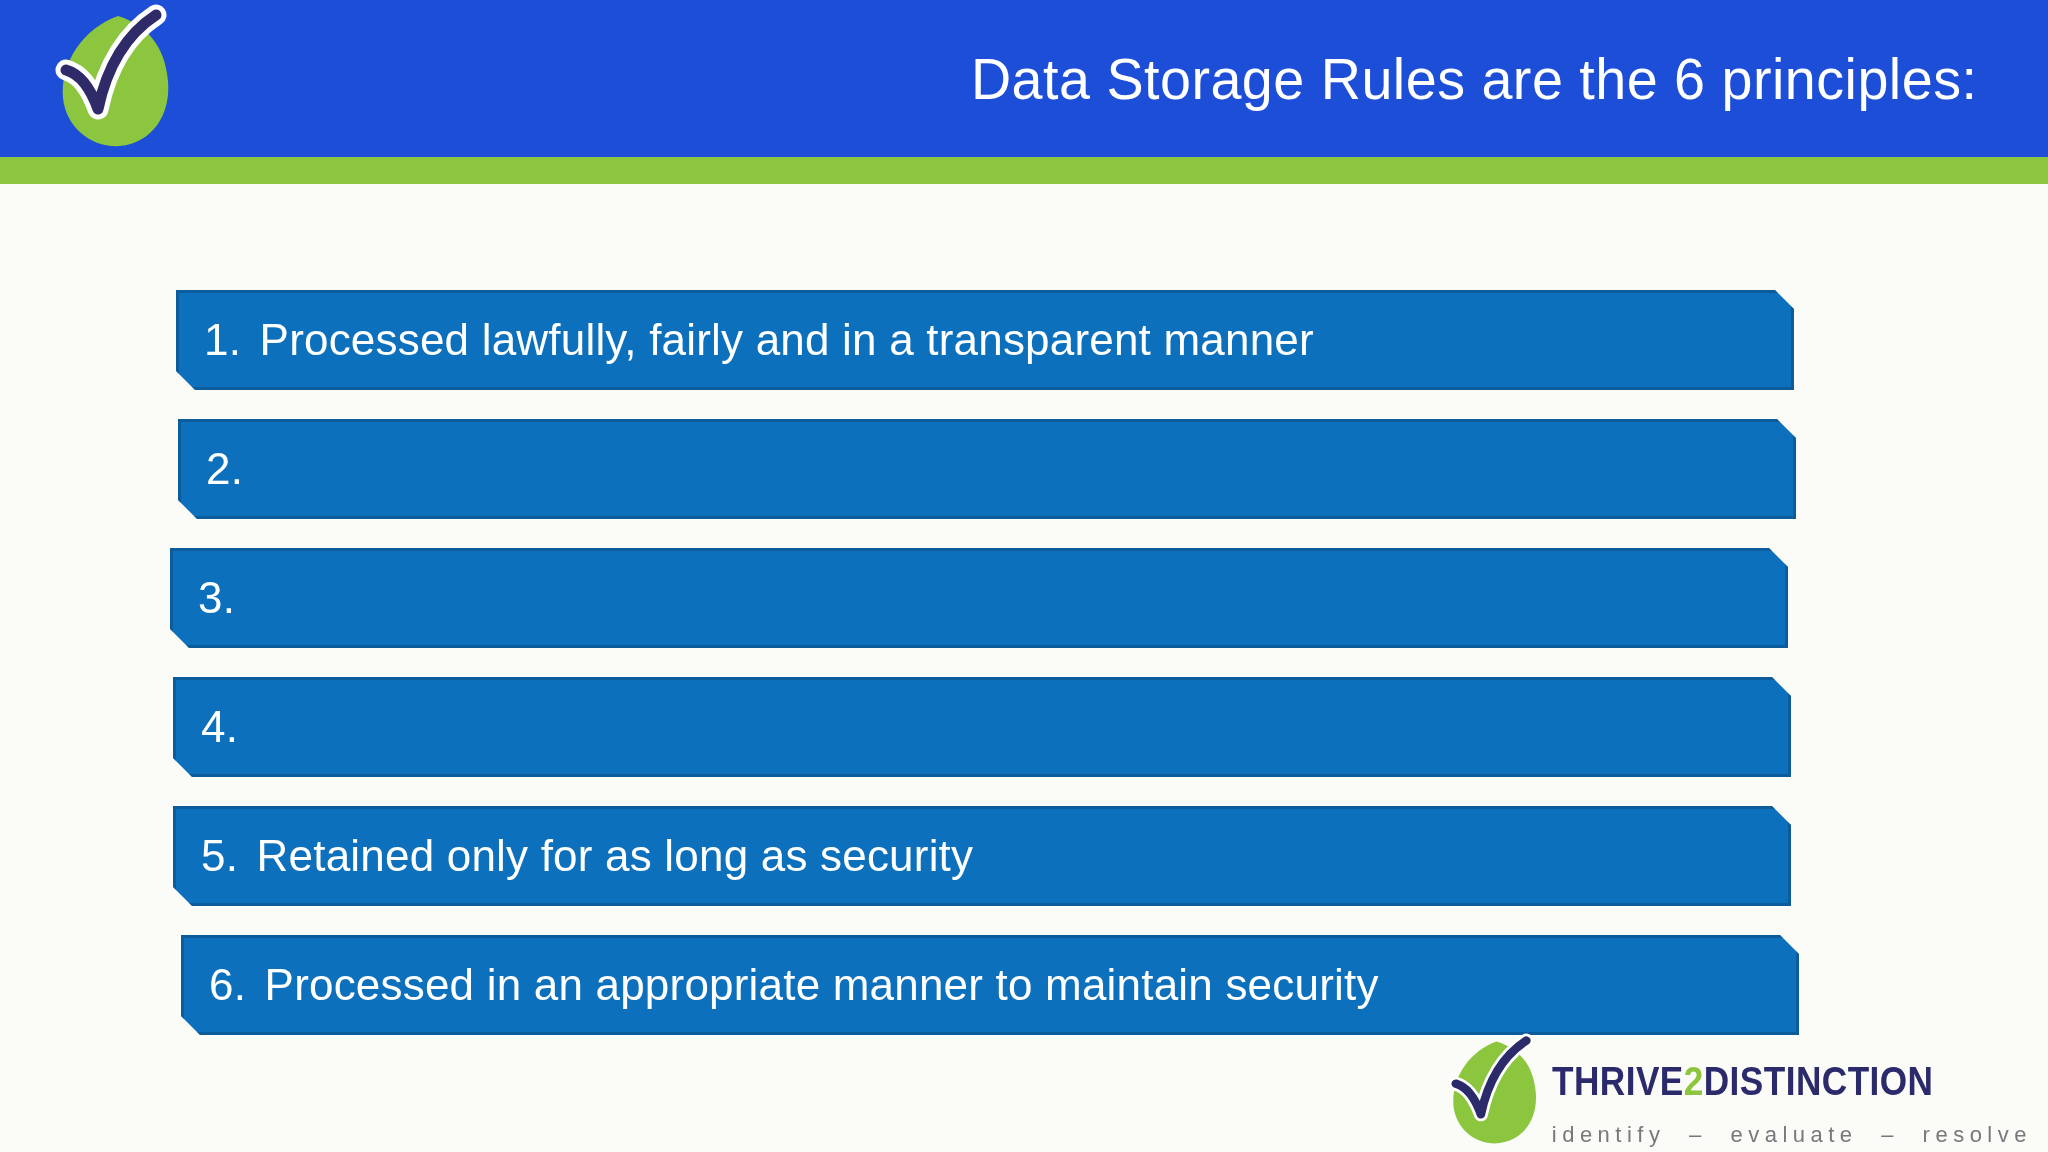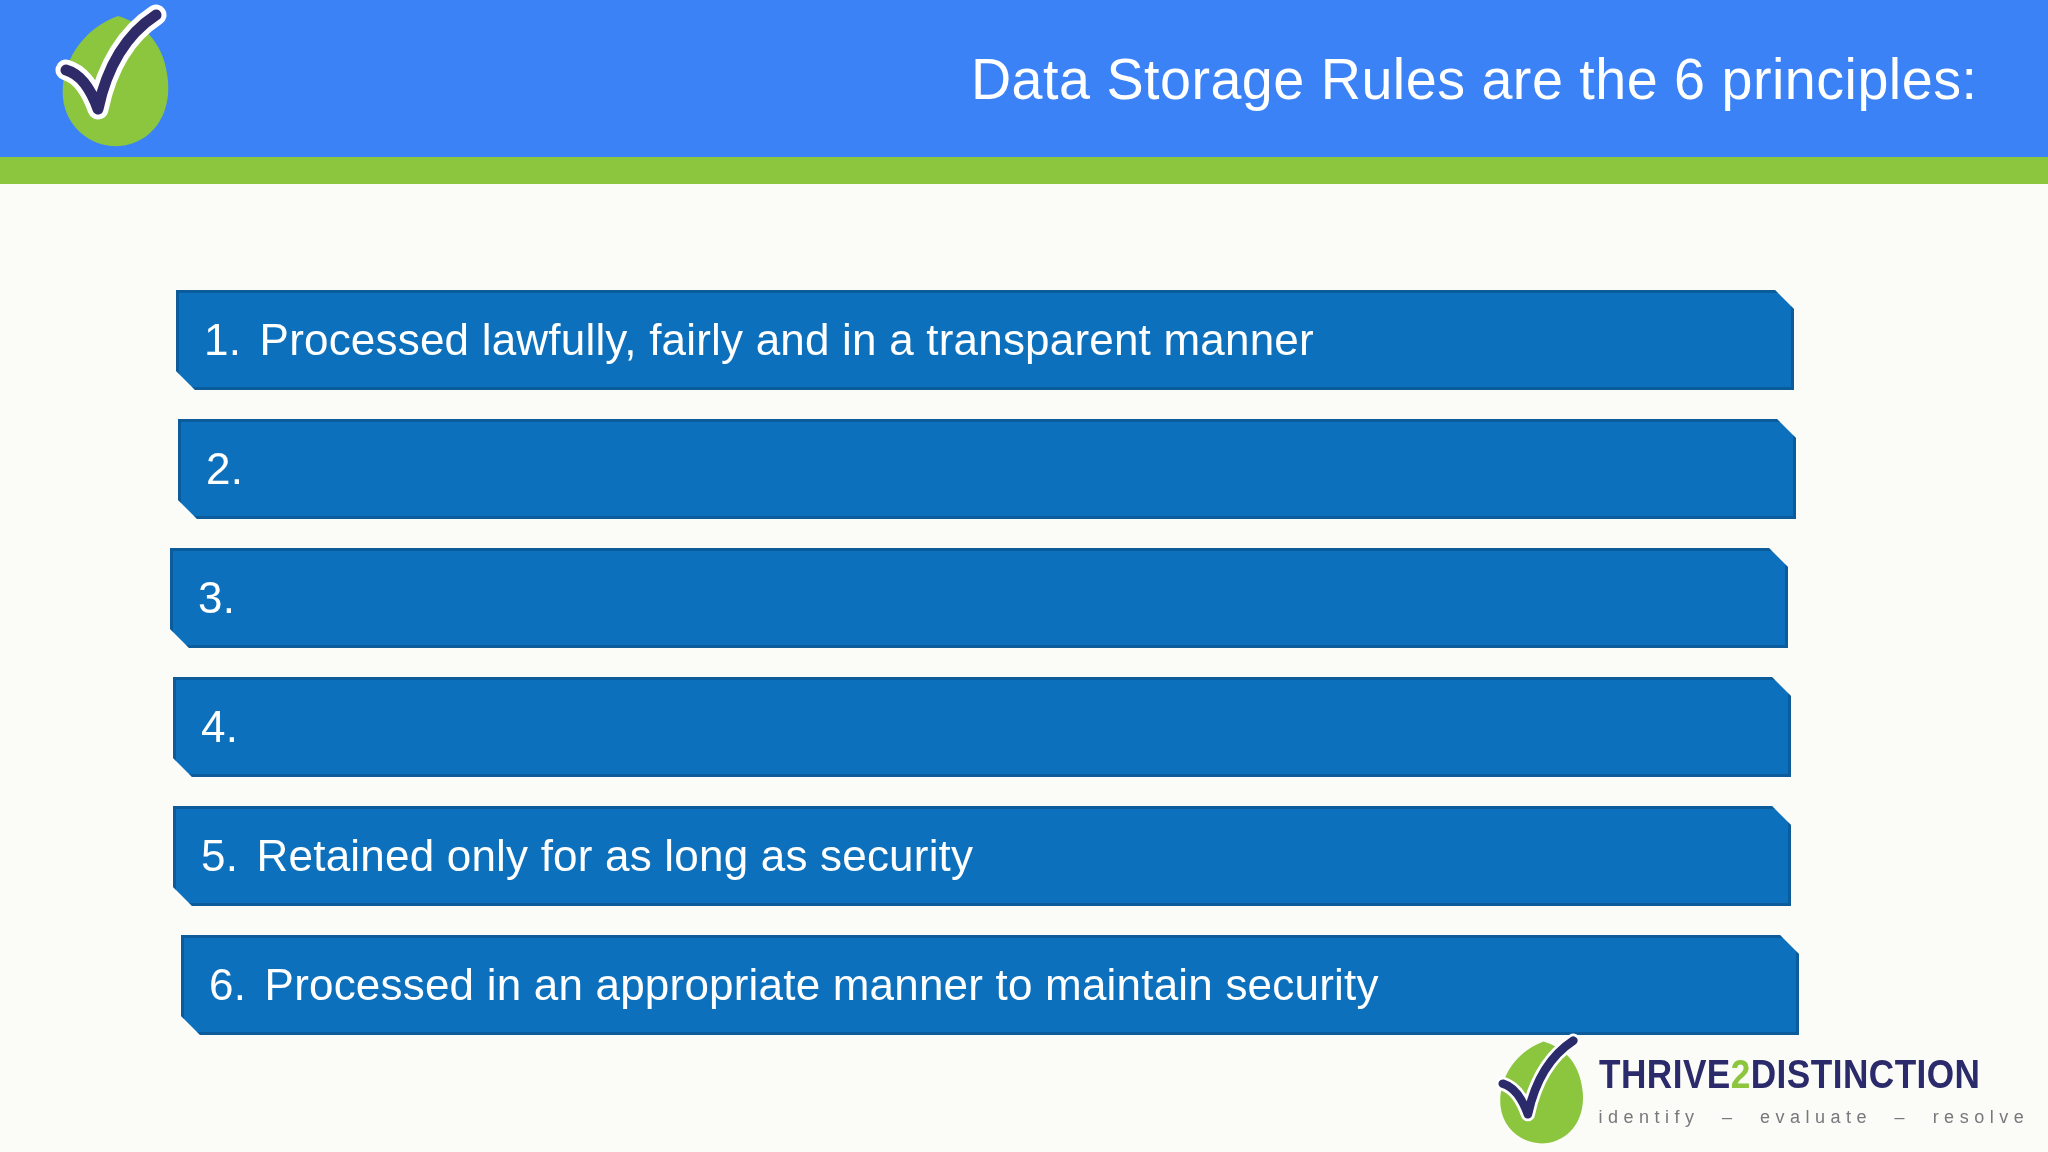--- a/index.html
+++ b/index.html
@@ -3,21 +3,21 @@
 <meta charset="utf-8">
 <style>
   html,body{margin:0;padding:0;background:#e8e8e8;}
   .slide{
     position:relative;width:2048px;height:1152px;overflow:hidden;
     background:#fbfbf8;font-family:"Liberation Sans",sans-serif;
   }
   
   .header-bar{
     position:absolute;left:0;top:0;width:2048px;height:157px;
-    background:#3b82f6;display:flex;align-items:center;justify-content:flex-end;
+    background:#1d4ed8;display:flex;align-items:center;justify-content:flex-end;
   }
   .header-logo{position:absolute;left:52px;top:4px;width:128px;height:148px;}
   .slide-title{
     color:#ffffff;font-size:58px;letter-spacing:0.5px;
     padding-right:74px;transform:scaleX(0.96);transform-origin:right center;
     white-space:nowrap;
   }
   .green-stripe{
     position:absolute;left:0;top:157px;width:2048px;height:27px;background:#8cc63e;
   }
@@ -34,32 +34,32 @@
   .banner .num{margin-right:0.42em;}
   .b1{top:290px;margin-left:4px;}
   .b2{top:419px;margin-left:6px;}
   .b3{top:548px;margin-left:-2px;}
   .b4{top:677px;margin-left:1px;}
   .b5{top:806px;margin-left:1px;}
   .b6{top:935px;margin-left:9px;}
   
   .footer-logo{
     position:absolute;right:16px;bottom:4px;
-    display:flex;align-items:center;
+    display:flex;align-items:flex-end;
   }
   .footer-mark{width:122px;height:116px;flex:0 0 auto;margin-right:-4px;}
   .footer-text{display:flex;flex-direction:column;align-items:flex-start;}
   .brand-line{
     font-weight:bold;font-size:40px;letter-spacing:0.5px;color:#2b2a6a;
     transform:scaleX(0.88);transform-origin:left center;white-space:nowrap;line-height:1.05;
   }
   .brand-line .green2{color:#8cc63e;}
   .tagline{
-    font-size:18px;color:#77787b;letter-spacing:5.5px;word-spacing:12px;
-    margin-top:12px;white-space:nowrap;
+    font-size:22px;color:#77787b;letter-spacing:5.5px;word-spacing:12px;
+    margin-top:20px;white-space:nowrap;
   }
 </style>
 </head>
 <body>
 
 <div class="slide">
 
   <div class="header-bar">
     <svg class="header-logo" viewBox="0 0 128 148" aria-hidden="true">
       <path d="M66 12 C 32 24 8 58 11 94 C 14 124 40 144 68 142 C 100 139 119 111 116 77 C 113 42 95 21 66 12 Z" fill="#8cc63e"></path>

